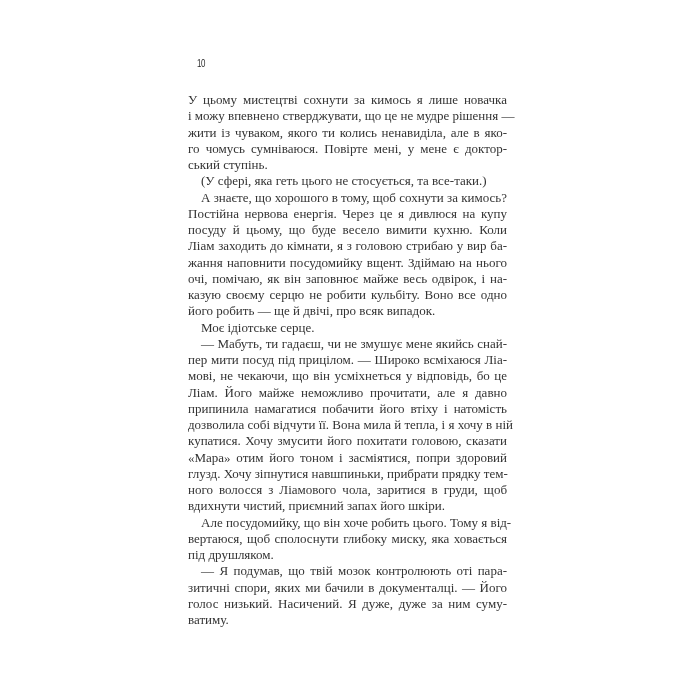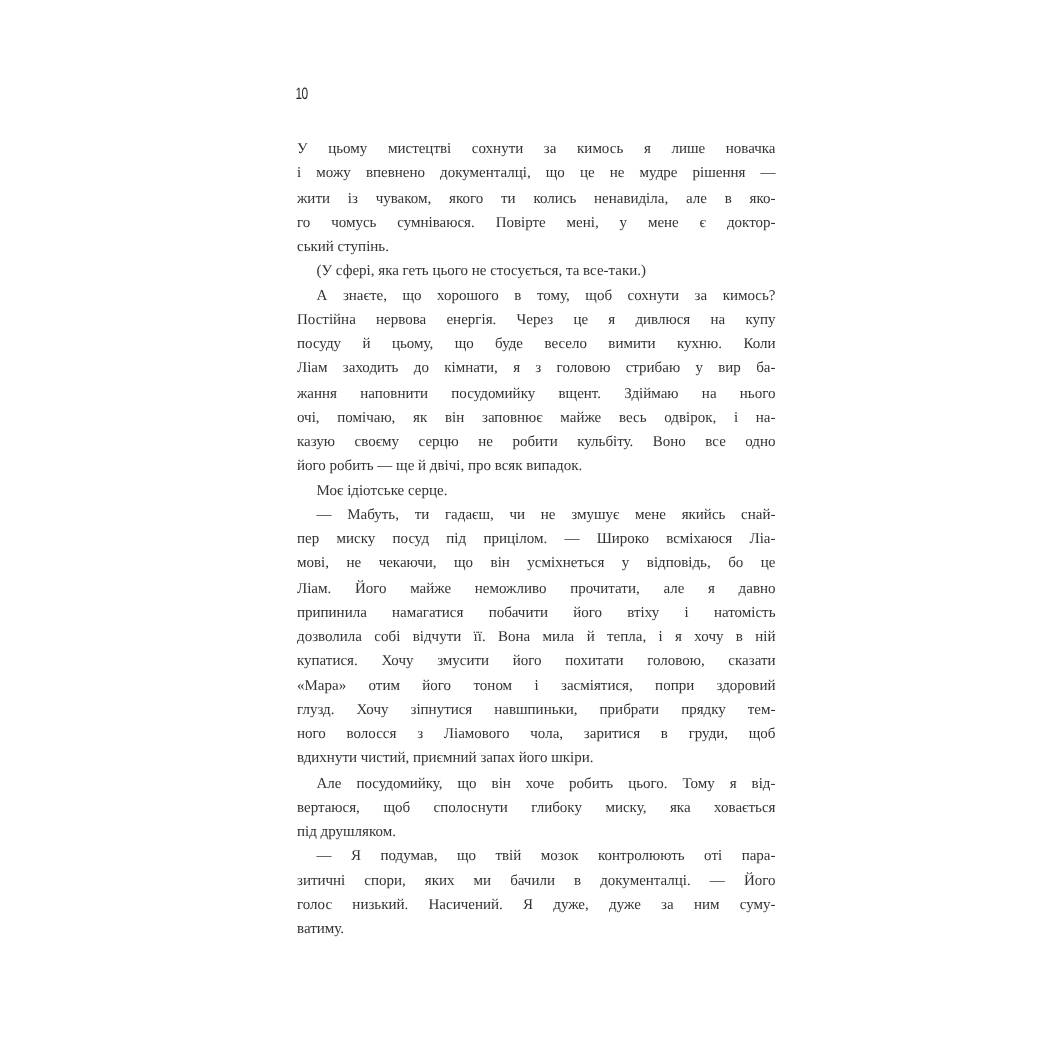--- a/index.html
+++ b/index.html
@@ -8,54 +8,54 @@
     position: relative; overflow: hidden;
   }
   .page-number {
     position: absolute; left: 197px; top: 57px;
     font-family: "Liberation Sans", sans-serif;
     font-size: 11px; color: #2a2a2a;
     transform: scaleX(0.72); transform-origin: left top;
     letter-spacing: -0.5px;
   }
   .text-block {
-    position: absolute; left: 198px; top: 92px; width: 319px;
+    position: absolute; left: 188px; top: 92px; width: 319px;
     font-family: "Liberation Serif", serif;
-    font-size: 10px; line-height: 16.25px; color: #333333;
+    font-size: 13px; line-height: 16.25px; color: #333333;
   }
   .line {
     display: block; height: 16.25px; white-space: nowrap;
     text-align: justify; text-align-last: justify;
   }
   .line.last { text-align-last: left; }
   .line.indent { text-indent: 13px; }
   .seg-i { }
 </style>
 </head>
 <body>
 
 <div class="page-number">10</div>
 <div class="text-block" id="text-block">
     <span class="line"><span>У цьому мистецтві сохнути за кимось я лише новачка</span></span>
-    <span class="line"><span>і можу впевнено документалці, що це </span><span class="seg-i">не</span><span> мудре рішення —</span></span>
+    <span class="line"><span>і можу впевнено стверджувати, що це </span><span class="seg-i">не</span><span> мудре рішення —</span></span>
     <span class="line"><span>жити із чуваком, якого ти колись ненавиділа, але в яко-</span></span>
     <span class="line"><span>го чомусь сумніваюся. Повірте мені, у мене є доктор-</span></span>
     <span class="line last"><span>ський ступінь.</span></span>
     <span class="line indent last"><span>(У сфері, яка геть цього не стосується, та все-таки.)</span></span>
     <span class="line indent"><span>А знаєте, що хорошого в тому, щоб сохнути за кимось?</span></span>
     <span class="line"><span>Постійна нервова енергія. Через це я дивлюся на купу</span></span>
     <span class="line"><span>посуду й цьому, що буде весело вимити кухню. Коли</span></span>
     <span class="line"><span>Ліам заходить до кімнати, я з головою стрибаю у вир ба-</span></span>
     <span class="line"><span>жання наповнити посудомийку вщент. Здіймаю на нього</span></span>
     <span class="line"><span>очі, помічаю, як він заповнює майже весь одвірок, і на-</span></span>
     <span class="line"><span>казую своєму серцю не робити кульбіту. Воно все одно</span></span>
     <span class="line last"><span>його робить — ще й двічі, про всяк випадок.</span></span>
     <span class="line indent last"><span>Моє ідіотське серце.</span></span>
     <span class="line indent"><span>— Мабуть, ти гадаєш, чи не змушує мене якийсь снай-</span></span>
-    <span class="line"><span>пер миску посуд під прицілом. — Широко всміхаюся Ліа-</span></span>
+    <span class="line"><span>пер мити посуд під прицілом. — Широко всміхаюся Ліа-</span></span>
     <span class="line"><span>мові, не чекаючи, що він усміхнеться у відповідь, бо це</span></span>
     <span class="line"><span>Ліам. Його майже неможливо прочитати, але я давно</span></span>
     <span class="line"><span>припинила намагатися </span><span class="seg-i">побачити</span><span> його втіху і натомість</span></span>
     <span class="line"><span>дозволила собі </span><span class="seg-i">відчути</span><span> її. Вона мила й тепла, і я хочу в ній</span></span>
     <span class="line"><span>купатися. Хочу змусити його похитати головою, сказати</span></span>
     <span class="line"><span>«Мара» отим його тоном і засміятися, попри здоровий</span></span>
     <span class="line"><span>глузд. Хочу зіпнутися навшпиньки, прибрати прядку тем-</span></span>
     <span class="line"><span>ного волосся з Ліамового чола, зaритися в груди, щоб</span></span>
     <span class="line last"><span>вдихнути чистий, приємний запах його шкіри.</span></span>
     <span class="line indent"><span>Але посудомийку, що </span><span class="seg-i">він</span><span> хоче робить цього. Тому я від-</span></span>

